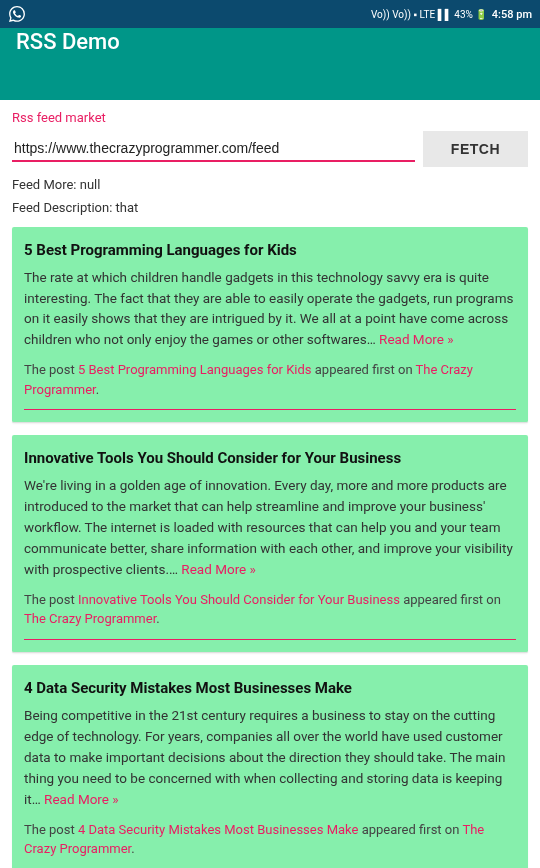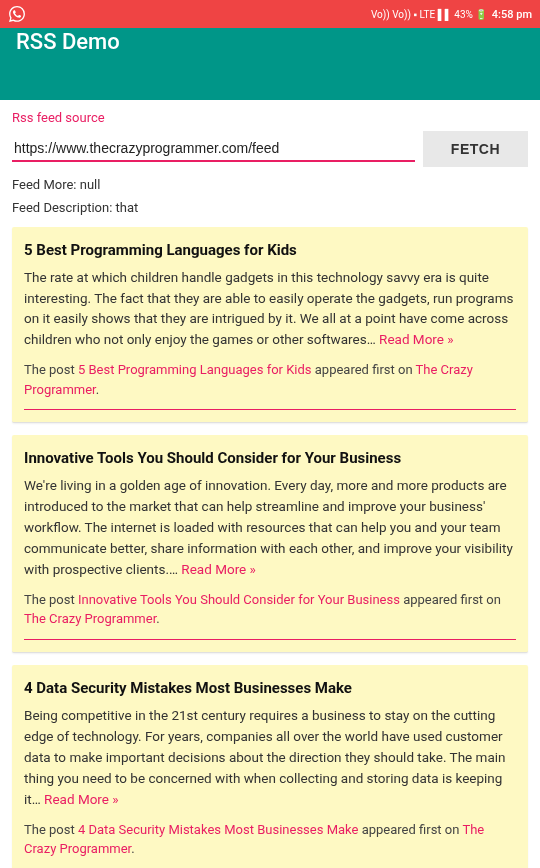--- a/index.html
+++ b/index.html
@@ -7,21 +7,21 @@
     body {
       width: 540px;
       font-family: 'Roboto', Arial, sans-serif;
       font-size: 14px;
       background: #f5f5f5;
       color: #222;
     }
 
     
     .status-bar {
-      background: #ef4444;
+      background: #0c4a6e;
       color: white;
       height: 28px;
       display: flex;
       align-items: center;
       justify-content: space-between;
       padding: 0 8px;
       font-size: 11px;
     }
     .status-left { display: flex; align-items: center; gap: 4px; }
     .status-right { display: flex; align-items: center; gap: 4px; }
@@ -88,21 +88,21 @@
       margin-bottom: 2px;
       line-height: 1.6;
     }
 
     
     .feed-list {
       margin-top: 8px;
     }
 
     .feed-item {
-      background: #fef9c3;
+      background: #86efac;
       border: 1px solid #e0e0e0;
       border-radius: 2px;
       margin-bottom: 12px;
       padding: 14px 12px 12px 12px;
       border-left: none;
       border-right: none;
       border-top: none;
       box-shadow: 0 1px 2px rgba(0,0,0,0.06);
     }
 
@@ -170,21 +170,21 @@
     <span style="font-weight:500;">4:58 pm</span>
   </div>
 </div>
 
 <div class="app-bar">
   <span class="app-bar-title">RSS Demo</span>
 </div>
 
 <div class="content">
 
-  <div class="feed-source-label">Rss feed source</div>
+  <div class="feed-source-label">Rss feed market</div>
 
   <div class="input-row">
     <input class="feed-input" type="text" value="https://www.thecrazyprogrammer.com/feed" style="">
     <button class="fetch-btn">FETCH</button>
   </div>
 
   <div class="feed-meta">Feed More: null</div>
   <div class="feed-meta">Feed Description: that</div>
 
   <div class="feed-list">

